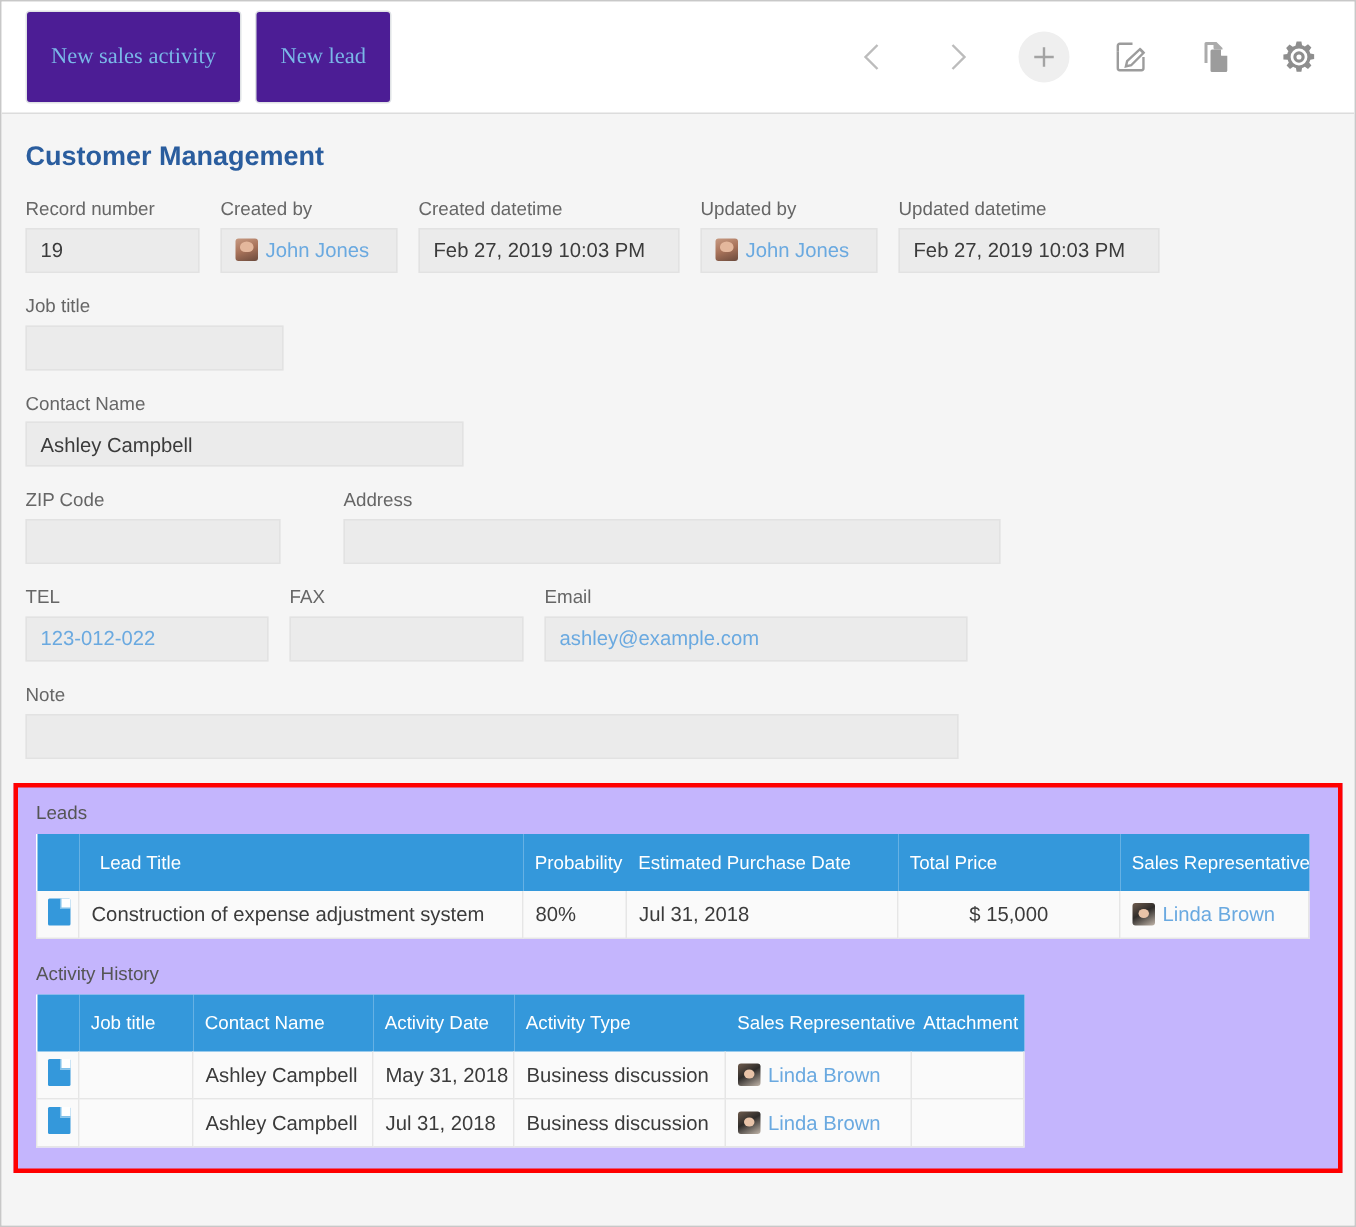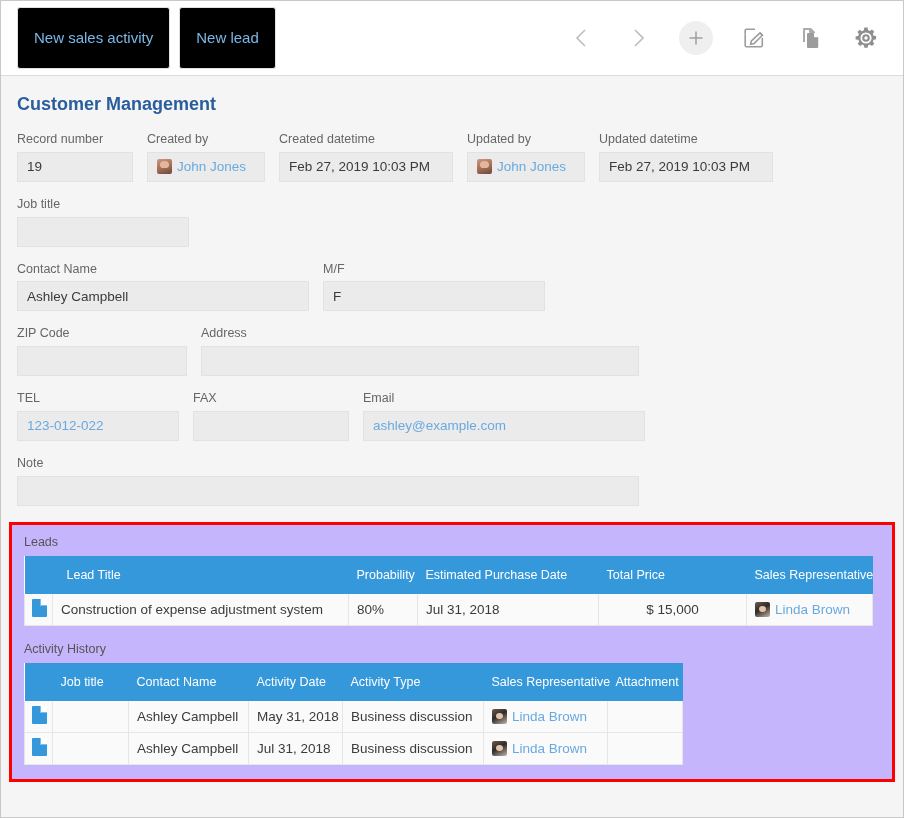--- a/index.html
+++ b/index.html
@@ -25,29 +25,29 @@
   .toolbar {
     height: 75px;
     background: #ffffff;
     border-bottom: 1px solid #dcdcdc;
     display: flex;
     align-items: center;
     padding: 0 22px 0 16px;
   }
   .tb-buttons { display: flex; gap: 9px; }
   .tb-btn {
-    background: #000000;
+    background: #4c1d95;
     border: 1px solid #dfe2e5;
     border-radius: 3px;
     color: #7ab8e8;
     font-size: 15px;
     padding: 22px 16px;
     cursor: pointer;
     white-space: nowrap;
-    font-family: Liberation Sans, sans-serif;
+    font-family: Liberation Serif, serif;
     line-height: 1.1;
   }
   .tb-spacer { flex: 1 1 auto; }
   .tb-icons {
     display: flex;
     align-items: center;
     gap: 26px;
   }
   .tb-icon {
     width: 30px; height: 30px;
@@ -139,21 +139,21 @@
 
   
   .w-record  { width: 116px; }
   .w-by      { width: 118px; }
   .w-date    { width: 174px; }
   .w-company { width: 434px; }
   .w-job     { width: 172px; }
   .w-contact { width: 292px; }
   .w-mf      { width: 222px; }
   .w-zip     { width: 170px; }
-  .w-address { width: 438px; }
+  .w-address { width: 438px; margin-left: 28px; }
   .w-tel     { width: 162px; }
   .w-fax     { width: 156px; }
   .w-email   { width: 282px; }
   .w-note    { width: 622px; }
 
   
   .highlight-box {
     border: 3px solid #ff0000;
     margin: 6px 8px 0 8px;
     padding: 10px 12px 14px 12px;
@@ -340,24 +340,20 @@
         <div class="field w-job">
           <div class="field-label">Job title</div>
           <div class="field-box"></div>
         </div>
       </div>
 
       <div class="field-row">
         <div class="field w-contact">
           <div class="field-label">Contact Name</div>
           <div class="field-box">Ashley Campbell</div>
-        </div>
-        <div class="field w-mf">
-          <div class="field-label">M/F</div>
-          <div class="field-box">F</div>
         </div>
       </div>
 
       <div class="field-row">
         <div class="field w-zip">
           <div class="field-label">ZIP Code</div>
           <div class="field-box"></div>
         </div>
         <div class="field w-address">
           <div class="field-label">Address</div>

